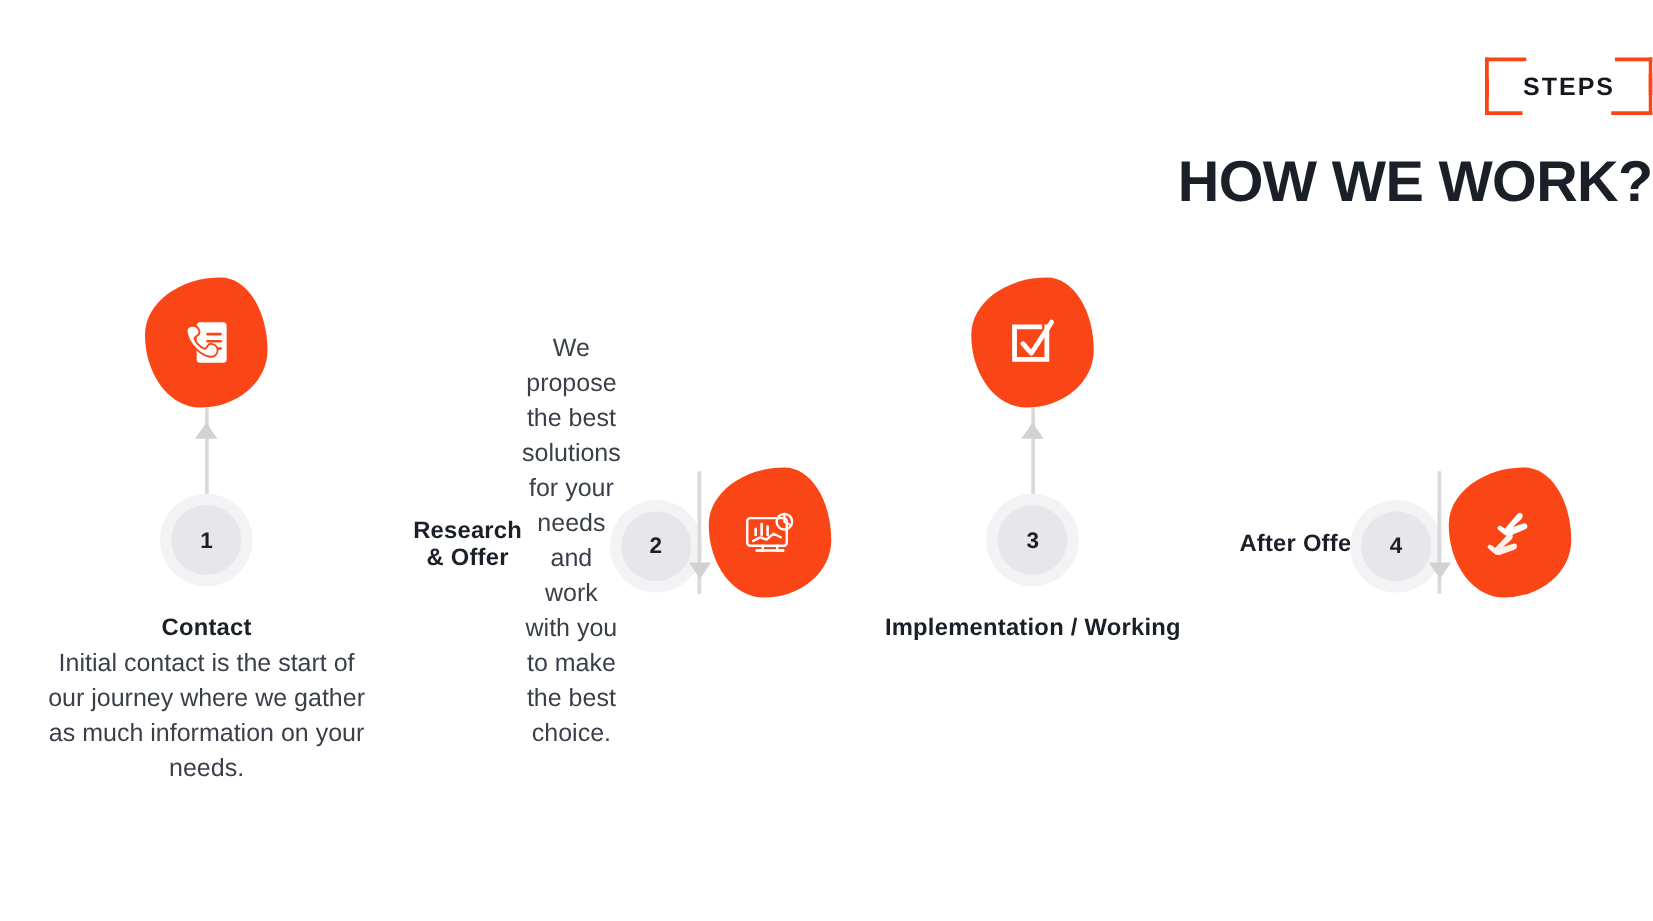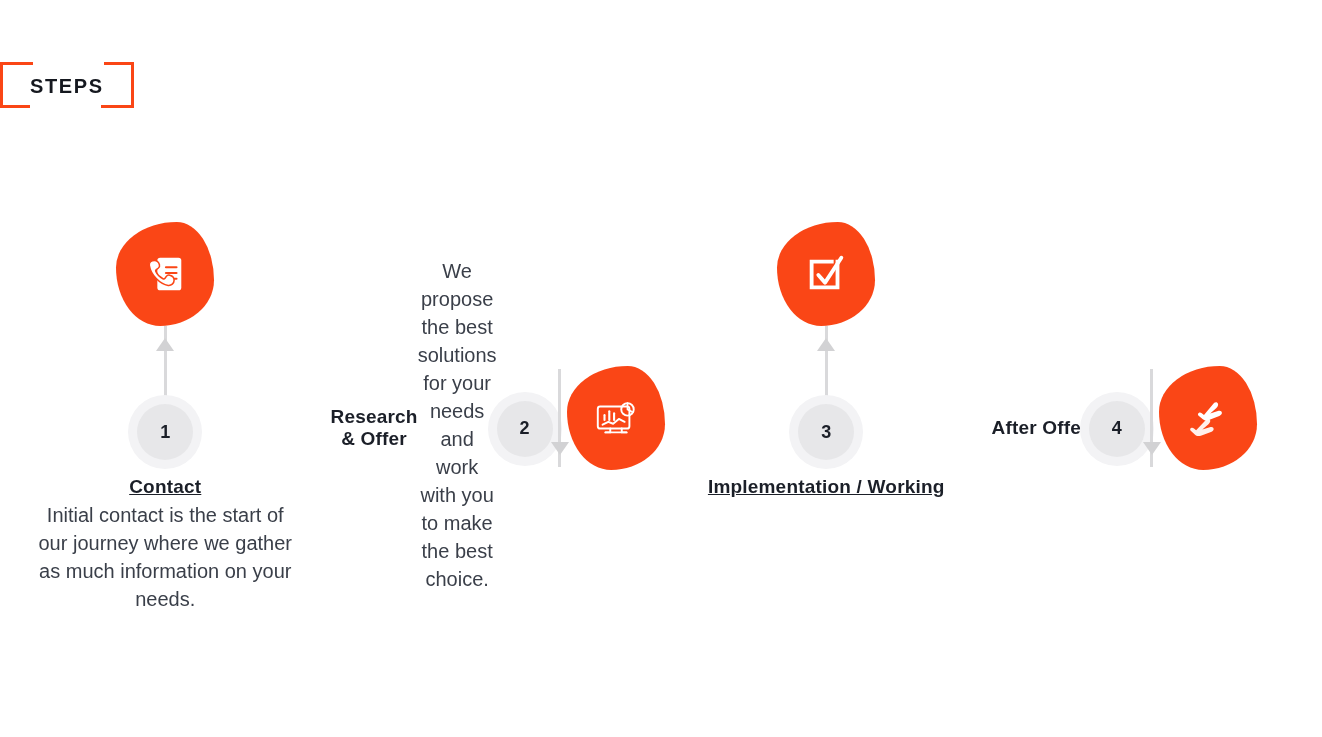--- a/index.html
+++ b/index.html
@@ -6,21 +6,21 @@
   html, body {
     width:1322px; height:737px;
     background:#ffffff;
     font-family:"Liberation Sans", sans-serif;
     overflow:hidden;
   }
 
   .section { position:relative; width:1322px; height:737px; }
 
   
-  .header { padding-top:62px; text-align:left; }
+  .header { padding-top:46px; text-align:right;margin-left:26px; }
 
   .badge {
     position:relative;
     display:inline-block;
     padding:14px 30px 12px;
     line-height:1;
   }
   .badge-label {
     position:relative;
     z-index:2;
@@ -159,21 +159,21 @@
   .step-body {
     font-size:20px;
     line-height:28px;
     color:#3a3f49;
     text-align:center;
     width:268px;
   }
 
   
   .step.up .blob         { margin-bottom:0; }
-  .step.up .step-heading { margin-top:16px;text-decoration:underline; }
+  .step.up .step-heading { margin-top:32px; }
   .step.up .step-body    { margin-top:3px; }
 
   
   .step.down .step-heading { margin-top:20px; }
   .step.down .step-body    { margin-top:15px; }
   .step.down .num          { margin-top:22px; }
 
   .step.i2 { padding-top:0px; }
   .step.i4 { padding-top:0px; }
   .step.i3 { padding-top:0px; }
@@ -182,20 +182,21 @@
 <body>
 
 <div class="section">
 
   <div class="header">
     <div class="badge">
       <span class="badge-br-tr"></span>
       <span class="badge-br-bl"></span>
       <span class="badge-label">STEPS</span>
     </div>
+    <h1 class="main-title">HOW WE WORK?</h1>
   </div>
 
   <div class="steps">
 
     <div class="step up i1">
       <div class="blob">
         <svg viewBox="0 0 48 48" fill="none" stroke="#ffffff" stroke-width="2.4" stroke-linecap="round" stroke-linejoin="round">
           <rect x="16" y="7" width="25" height="34" rx="3" fill="#ffffff" stroke="none"></rect>
           <g stroke="#FA4616" stroke-width="2.2">
             <line x1="25" y1="17" x2="36" y2="17"></line>

